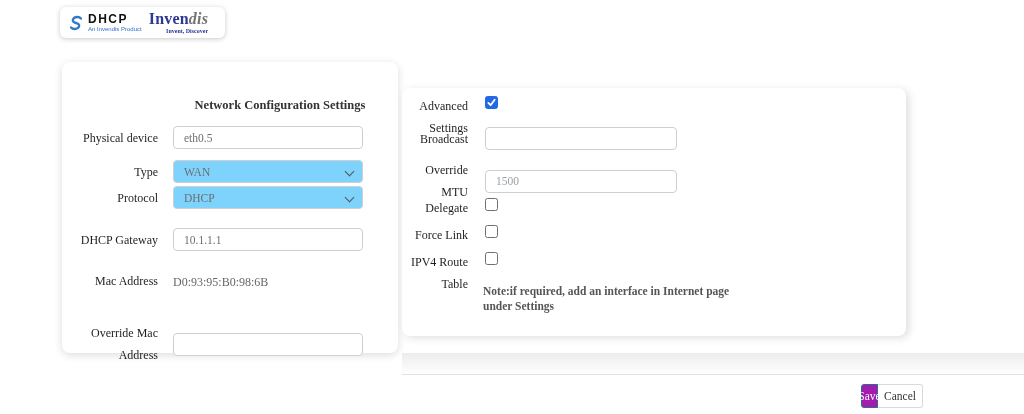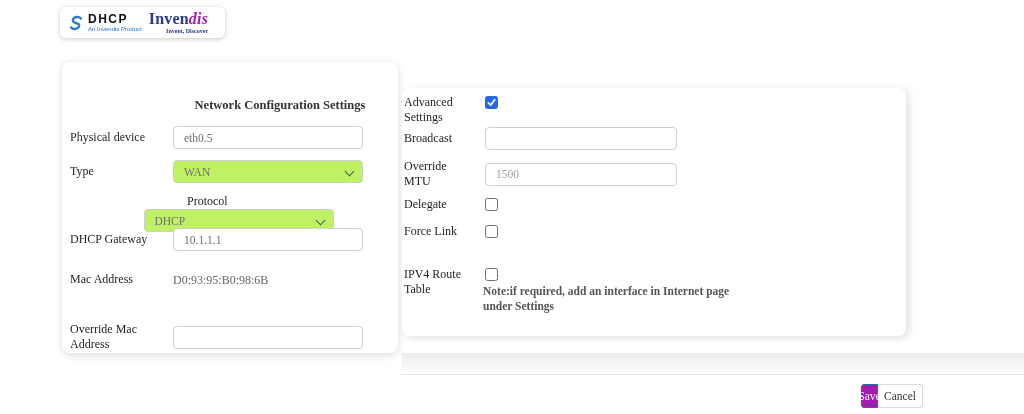--- a/index.html
+++ b/index.html
@@ -18,21 +18,21 @@
   .silbo-name {
     font-family: "Liberation Sans", sans-serif; font-weight: bold;
     font-size: 12px; letter-spacing: 1.5px; color: #111;
   }
   .silbo-tagline {
     font-family: "Liberation Sans", sans-serif; font-size: 6px;
     color: #2f6fd0; margin-top: 1px; white-space: nowrap;
   }
   .invendis-wrap { display: flex; flex-direction: column; line-height: 1; }
   .invendis-name { font-size: 16px; font-weight: bold; color: #2b3990; letter-spacing: .2px; }
-  .invendis-name .red { color: #a21caf; font-style: italic; }
+  .invendis-name .red { color: #737373; font-style: italic; }
   .invendis-tagline { font-size: 6px; color: #2b3990; font-weight: bold; text-align: right; margin-top: 1px; white-space: nowrap; }
 
   
   .left-card {
     position: absolute; left: 62px; top: 62px; width: 336px; height: 291px;
     background: #fff; border-radius: 8px;
     box-shadow: 0 2px 9px rgba(0,0,0,.14);
   }
   .right-card {
     position: absolute; left: 402px; top: 88px; width: 504px; height: 248px;
@@ -42,36 +42,36 @@
   .card-title {
     position: absolute; left: 100px; top: 36px; width: 236px;
     text-align: center; font-weight: bold; font-size: 12.5px; color: #333;
   }
 
   
   .row { position: absolute; display: flex; align-items: center; }
   .row.top-align { align-items: flex-start; }
   .l-row { left: 8px; width: 322px; }
   .r-row { left: 2px; width: 500px; }
-  .lbl { text-align: left; font-size: 12px; color: #1f1f1f; line-height: 15px; }
+  .lbl { text-align: right; font-size: 12px; color: #1f1f1f; line-height: 22px; }
   .l-lbl { width: 88px; }
   .r-lbl { width: 64px; }
   .l-ctrl { margin-left: 15px; width: 190px; }
   .r-ctrl { margin-left: 17px; width: 192px; }
 
   .tinput {
     width: 100%; height: 23px; border: 1px solid #cfcfcf; border-radius: 4px;
     padding: 0 10px; font-family: "Liberation Serif", serif;
     font-size: 11.5px; color: #6e6e6e; background: #fff; outline: none;
   }
   .tinput.muted { color: #9aa0a6; }
 
   .select {
     position: relative; width: 100%; height: 23px; border: 1px solid #cfcfcf;
-    border-radius: 4px; background: #bef264; display: flex; align-items: center;
+    border-radius: 4px; background: #7dd3fc; display: flex; align-items: center;
     padding: 0 10px; font-size: 11.5px; color: #6e6e6e; cursor: default;
   }
   .chev {
     position: absolute; right: 9px; top: 7px; width: 7px; height: 7px;
     border-left: 1.5px solid #555; border-bottom: 1.5px solid #555;
     transform: rotate(-45deg);
   }
 
   .static-value { font-size: 12px; color: #666; }
 
@@ -140,21 +140,21 @@
   <div class="row l-row" style="top:98px;">
     <div class="lbl l-lbl">Type</div>
     <div class="l-ctrl">
       <div class="select">
         <span>WAN</span>
         <span class="chev"></span>
       </div>
     </div>
   </div>
 
-  <div class="row l-row" style="top:132px;flex-direction:column;">
+  <div class="row l-row" style="top:124px;">
     <div class="lbl l-lbl">Protocol</div>
     <div class="l-ctrl">
       <div class="select">
         <span>DHCP</span>
         <span class="chev"></span>
       </div>
     </div>
   </div>
 
   <div class="row l-row" style="top:166px;">
@@ -208,21 +208,21 @@
 
   <div class="row r-row top-align" style="top:136px;">
     <div class="lbl r-lbl">Force Link</div>
     <div class="r-ctrl">
       <div class="checkbox">
         
       </div>
     </div>
   </div>
 
-  <div class="row r-row top-align" style="top:179px;">
+  <div class="row r-row top-align" style="top:163px;">
     <div class="lbl r-lbl">IPV4 Route Table</div>
     <div class="r-ctrl">
       <div class="checkbox">
         
       </div>
     </div>
   </div>
 
   <div class="note">Note:if required, add an interface in Internet page under Settings</div>
 </div>

